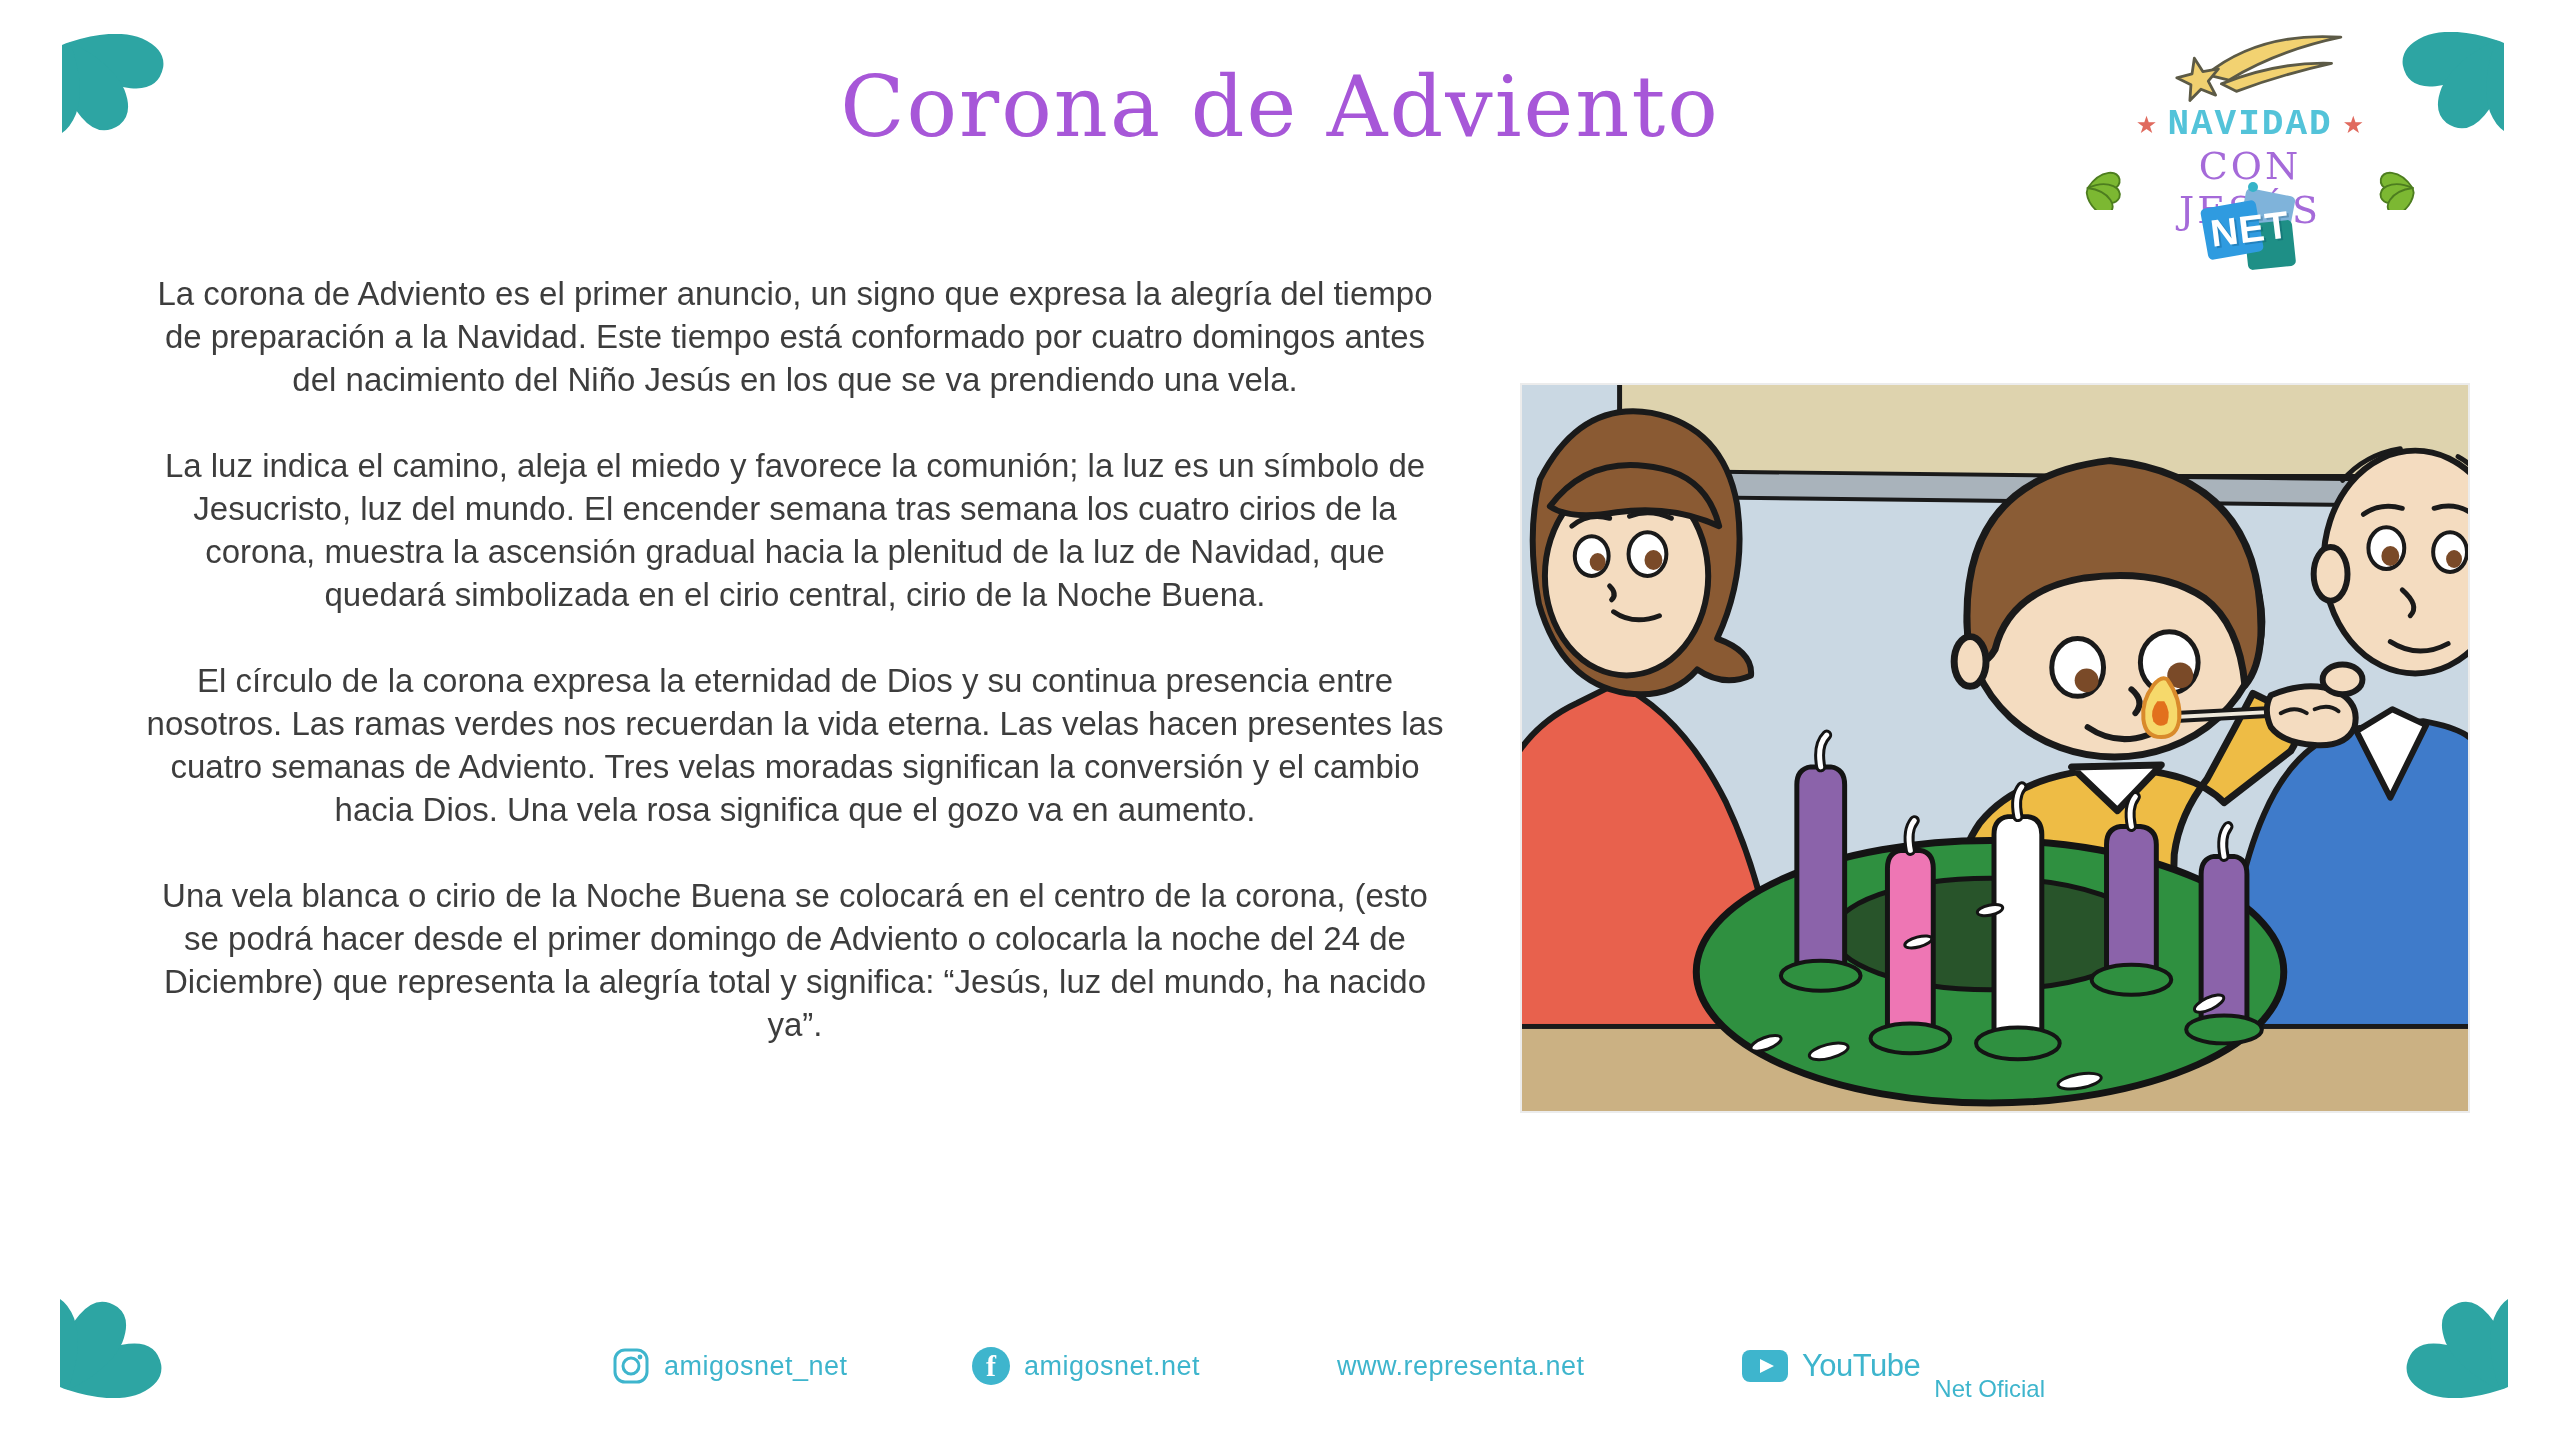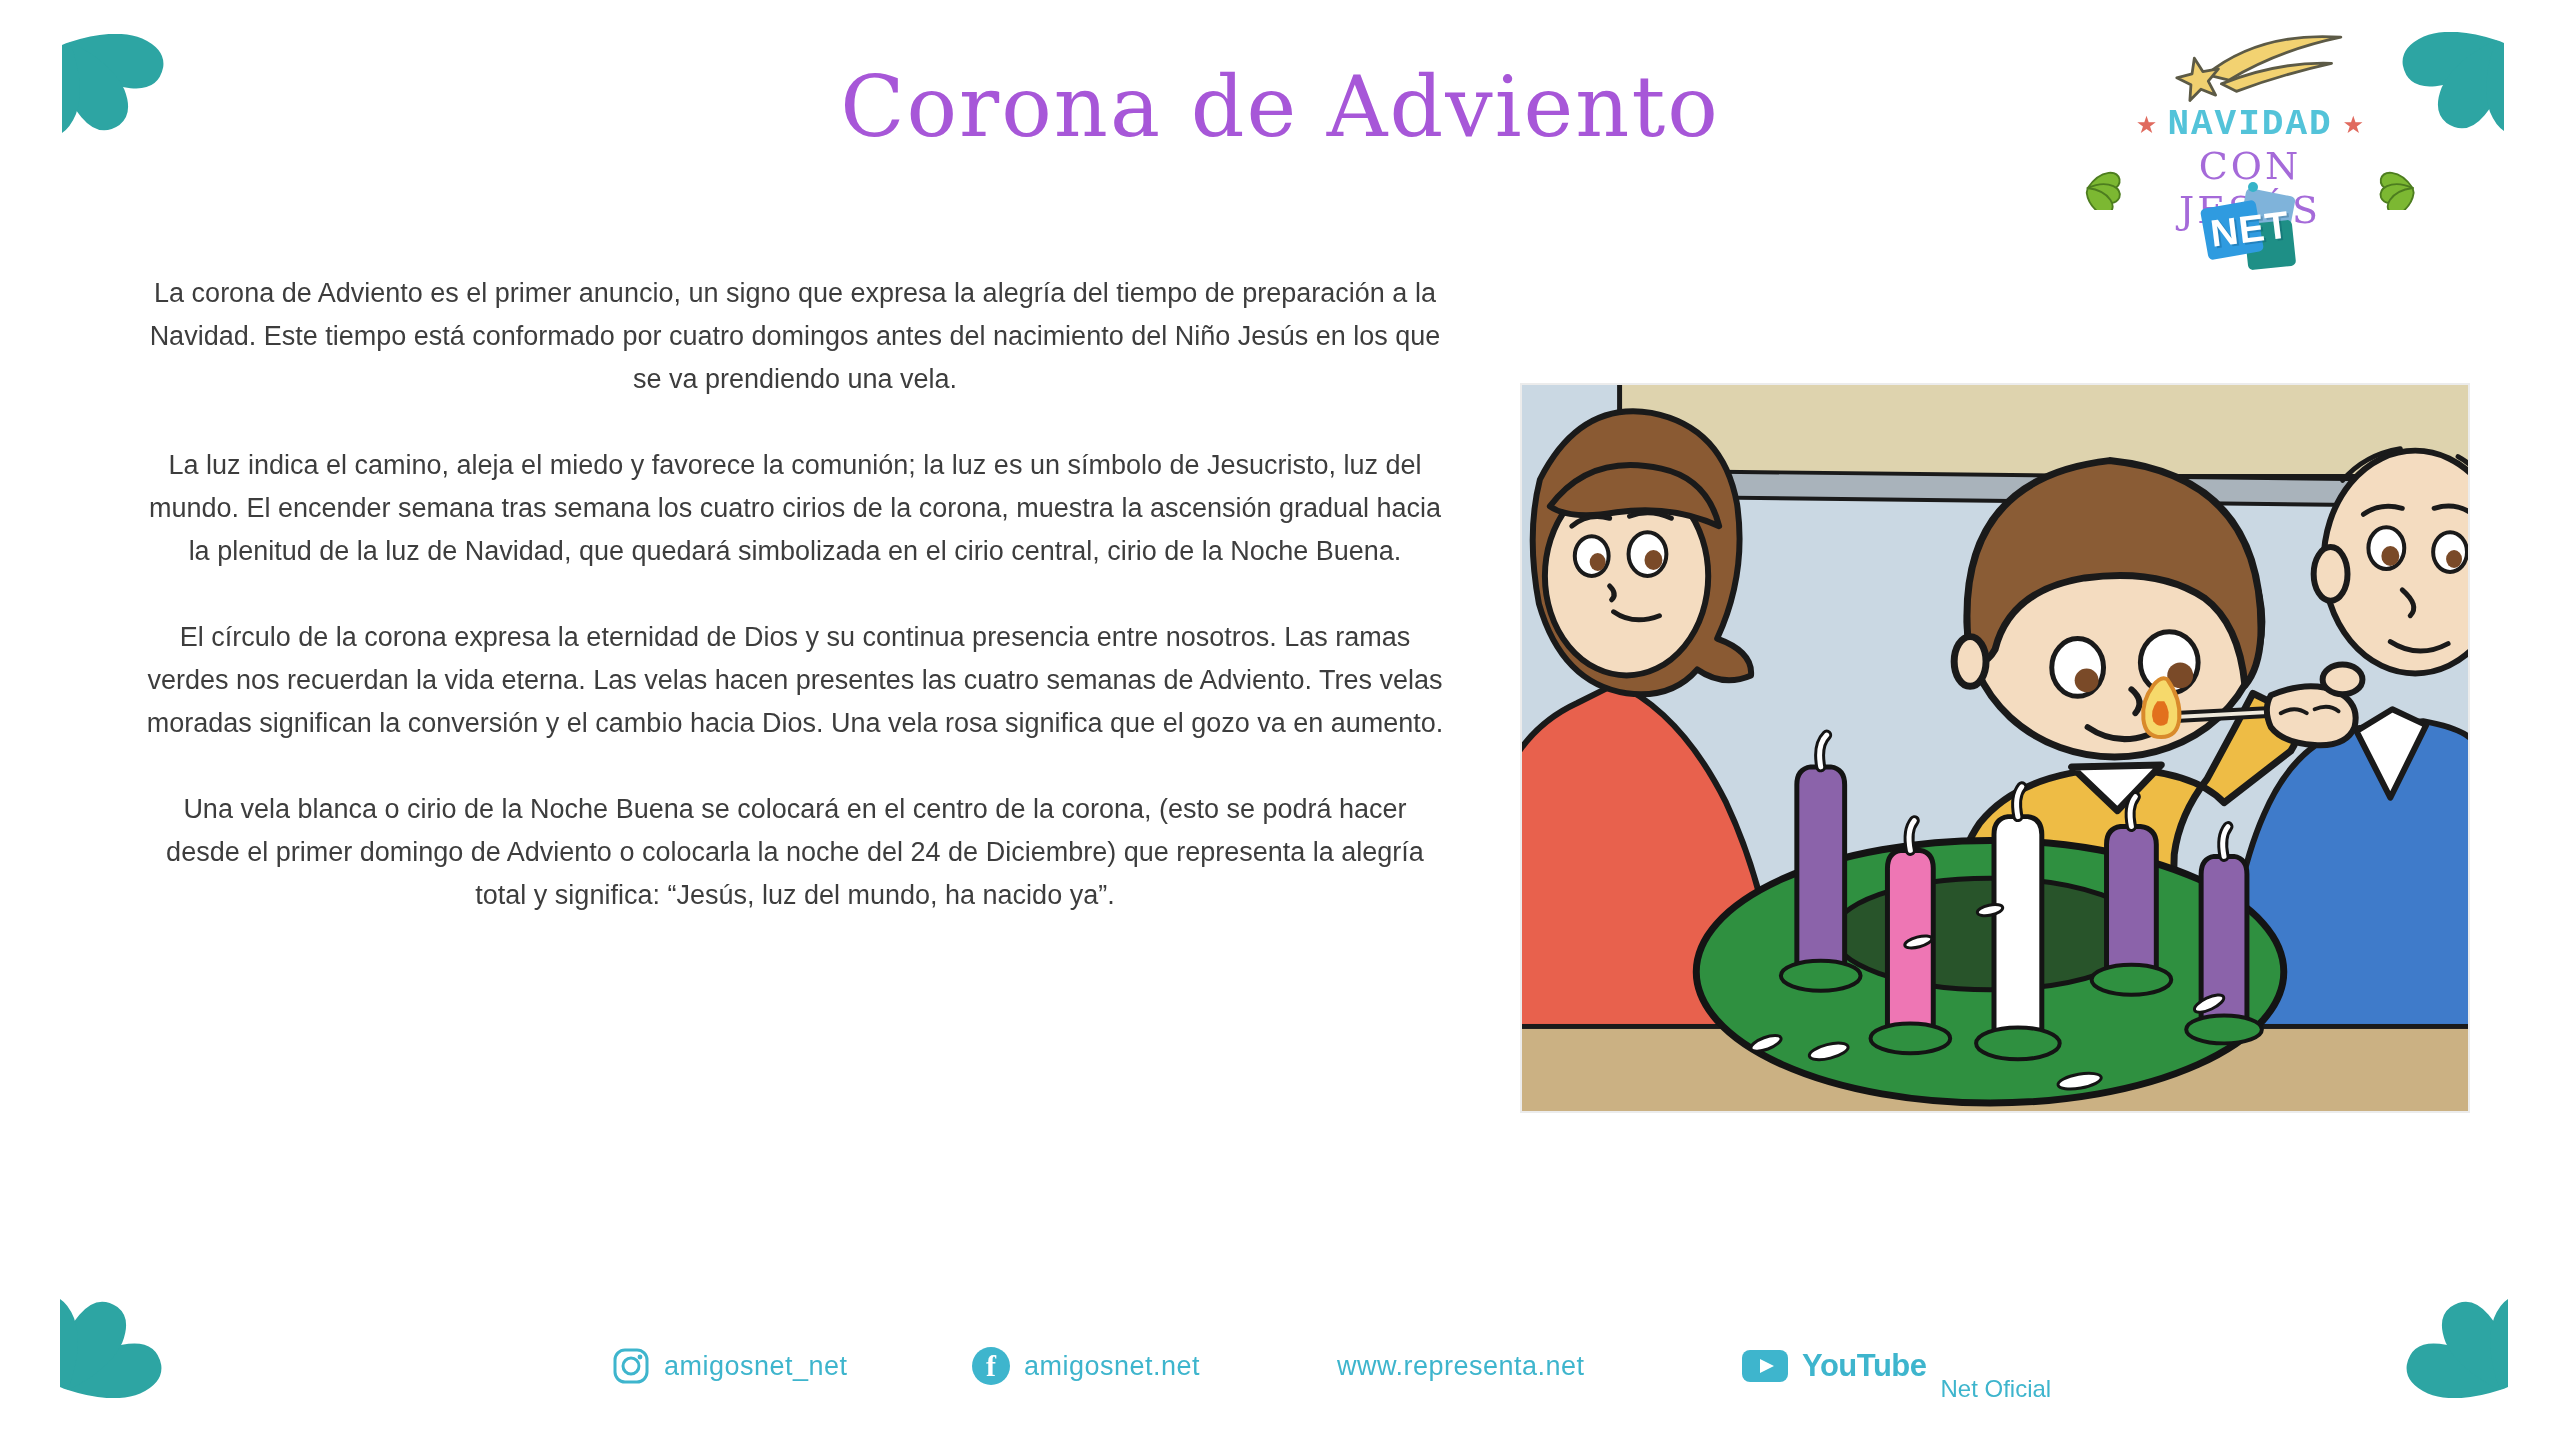--- a/index.html
+++ b/index.html
@@ -35,40 +35,40 @@
   .sq-e{left:42px;top:4px;width:50px;height:46px;background:#7fb3da;transform:rotate(11deg);z-index:1;}
   .sq-t{left:46px;top:34px;width:48px;height:46px;background:#1e8f86;transform:rotate(-6deg);z-index:1;}
   .net-text{position:absolute;left:0;top:20px;width:100px;text-align:center;z-index:3;
             color:#ffffff;font-weight:bold;font-size:38px;letter-spacing:1px;
             transform:rotate(-7deg);text-shadow:2px 2px 0 rgba(0,60,90,.25);}
   .net-dot{position:absolute;left:48px;top:-6px;width:10px;height:10px;border-radius:50%;
            background:#35b3c8;z-index:3;}
 
   
   .article{position:absolute;left:145px;top:272px;width:1300px;text-align:center;
-           font-size:27px;line-height:43px;color:#3d3d3d;letter-spacing:0px;}
+           font-size:33px;line-height:43px;color:#3d3d3d;letter-spacing:0px;}
   .article p{margin:0 0 43px 0;}
 
   
   .illustration{position:absolute;left:1520px;top:383px;width:950px;height:730px;
                 border:2px solid #ececec;box-sizing:border-box;}
   .illustration svg{display:block;width:100%;height:100%;}
 
   
   .footer-item{position:absolute;top:1340px;height:52px;display:flex;align-items:center;
                gap:14px;color:#3eb5cd;}
   .footer-item .handle{font-size:27px;letter-spacing:0.5px;}
   .fi-ig{left:612px;}
   .fi-fb{left:972px;}
   .fi-web{left:1337px;}
   .fi-yt{left:1742px;}
   .fb-circle{width:38px;height:38px;border-radius:50%;background:#3eb5cd;color:#ffffff;
              display:flex;align-items:center;justify-content:center;
              font-family:"Liberation Serif",serif;font-weight:bold;font-size:30px;}
-  .yt-brand{font-weight:bold;font-size:31px;letter-spacing:-0.5px;}
+  .yt-brand{font-weight:normal;font-size:31px;letter-spacing:-0.5px;}
   .yt-label{font-size:24px;margin-top:45px;}
 </style>
 </head>
 <body>
 
 <div class="page">
 
   <div class="corner tl">
     <svg viewBox="0 0 120 110">
       <g fill="#2da5a3" transform="translate(8,8)">

